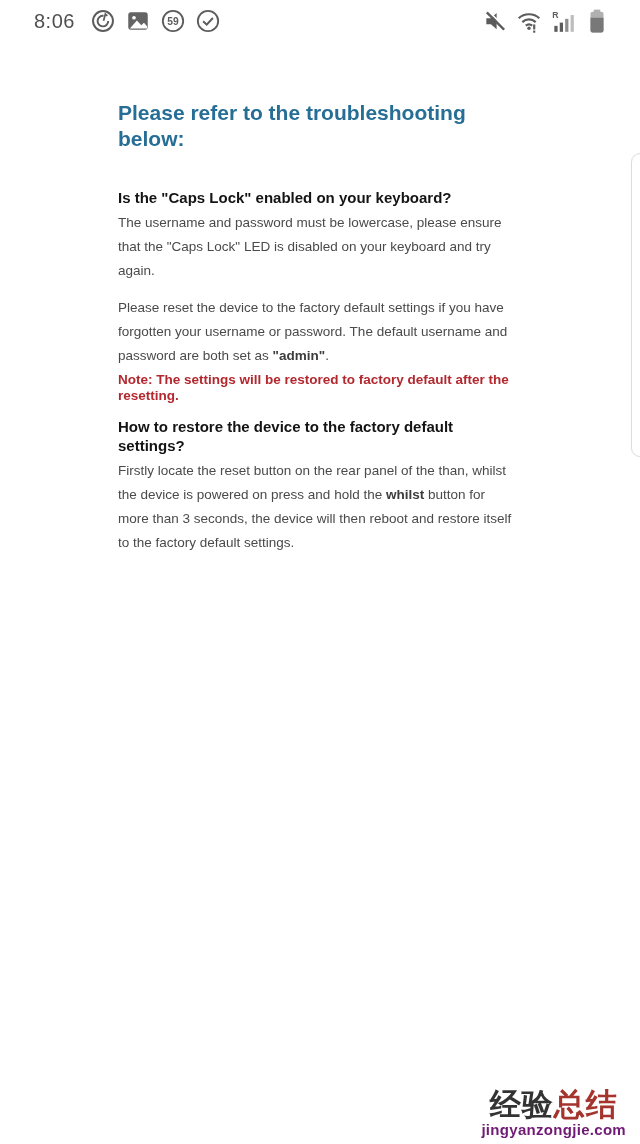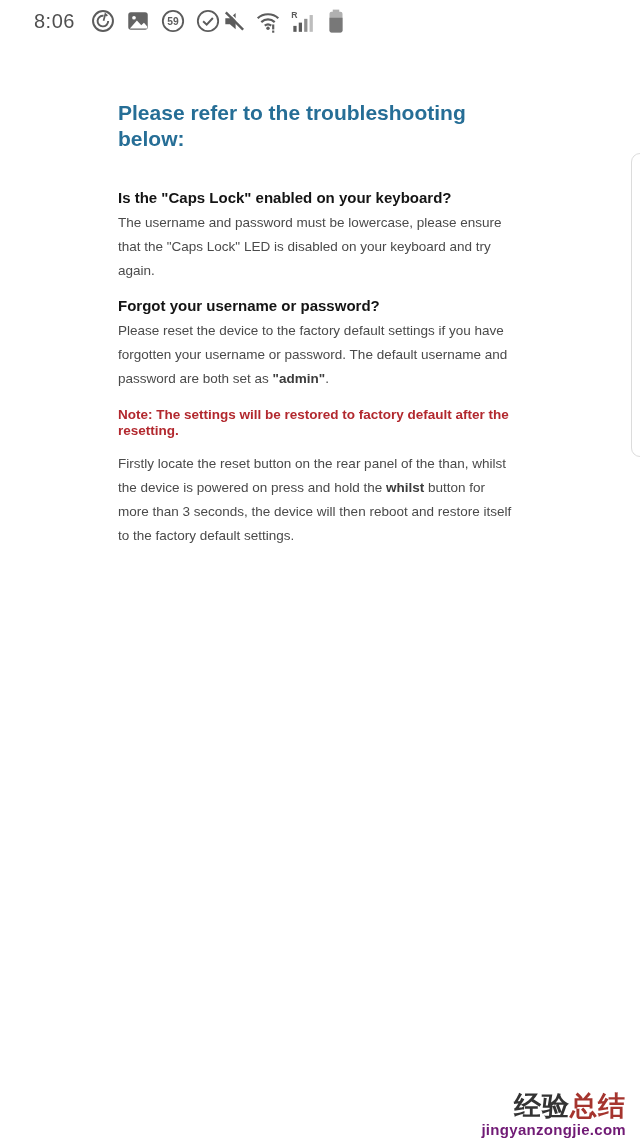--- a/index.html
+++ b/index.html
@@ -9,21 +9,21 @@
     background: #ffffff;
     position: relative;
     overflow: hidden;
   }
 
   
   .status-bar {
     height: 40px;
     display: flex;
     align-items: center;
-    justify-content: flex-start;
+    justify-content: space-between;
     padding: 2px 30px 0 34px;
     background: #ffffff;
   }
   .sb-left, .sb-right { display: flex; align-items: center; }
   .sb-left { gap: 9px; }
   .sb-right { gap: 8px; }
   .sb-time {
     font-size: 20px;
     color: #4f4f4f;
     letter-spacing: 0.5px;
@@ -51,21 +51,21 @@
     line-height: 19px;
     margin-bottom: 4px;
   }
   .section-body {
     font-size: 13.5px;
     color: #4a4a4a;
     line-height: 24px;
   }
   .section-body b { color: #3c3c3c; }
   .note-text {
-    margin-top: 16px;
+    margin-top: 4px;
     font-size: 13.5px;
     font-weight: bold;
     color: #b2282e;
     line-height: 16px;
   }
 
   
   .scrollbar-thumb {
     position: absolute;
     top: 153px;
@@ -79,23 +79,24 @@
 
   
   .watermark {
     position: absolute;
     right: 14px;
     bottom: 7px;
     text-align: right;
     line-height: 1;
   }
   .wm-brand {
-    font-size: 27px;
+    font-size: 31px;
     font-weight: bold;
     letter-spacing: 1px;
+    text-align: center;
   }
   .wm-brand .wm-dark { color: #333333; }
   .wm-brand .wm-red  { color: #a5342e; }
   .wm-domain {
     font-size: 15px;
     font-weight: bold;
     color: #701a75;
     margin-top: 2px;
     letter-spacing: 0.3px;
   }
@@ -168,26 +169,26 @@
   <div class="page-title">
     <div>Please refer to the troubleshooting below:</div>
   </div>
 
   <div class="section">
     <div class="section-heading">Is the "Caps Lock" enabled on your keyboard?</div>
     <p class="section-body"><span>The username and password must be lowercase, please ensure that the "Caps Lock" LED is disabled on your keyboard and try again.</span></p>
   </div>
 
   <div class="section">
-    <div class="section-heading">Forgot your username or password?</div>
     <p class="section-body"><span>Please reset the device to the factory default settings if you have forgotten your username or password. The default username and password are both set as </span><b>"admin"</b><span>.</span></p>
     <div class="note-text">Note: The settings will be restored to factory default after the resetting.</div>
   </div>
 
   <div class="section">
+    <div class="section-heading">How to restore the device to the factory default settings?</div>
     <p class="section-body"><span>Firstly locate the reset button on the rear panel of the than, whilst the device is powered on press and hold the </span><b>whilst</b><span> button for more than 3 seconds, the device will then reboot and restore itself to the factory default settings.</span></p>
   </div>
 
 </div>
 
 <div class="scrollbar-thumb"></div>
 
 <div class="watermark">
   <div class="wm-brand">
     <span class="wm-dark">经验</span><span class="wm-red">总结</span>

